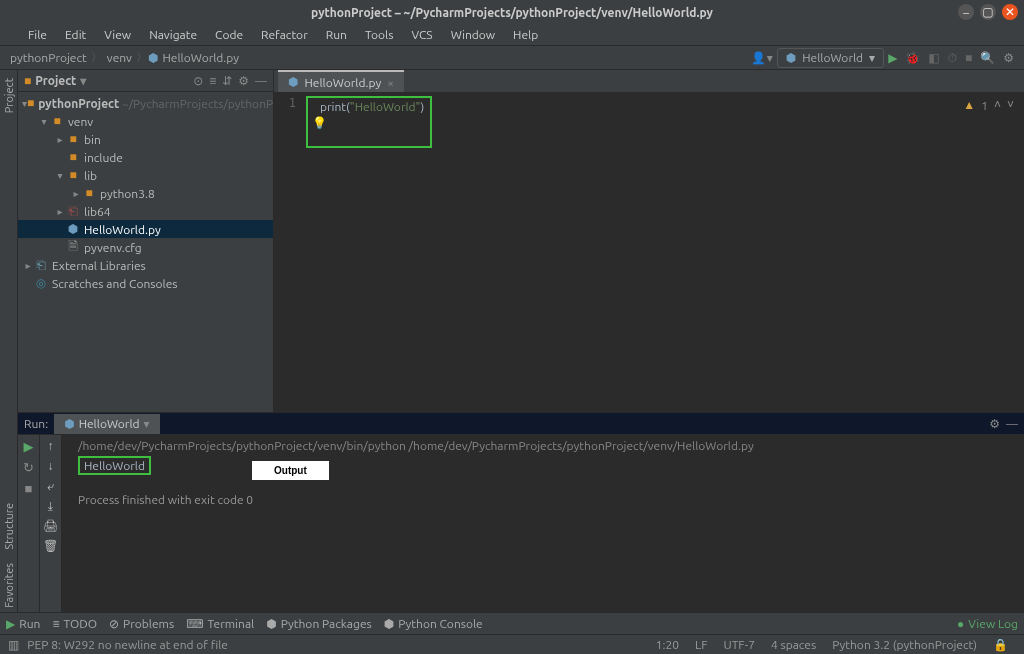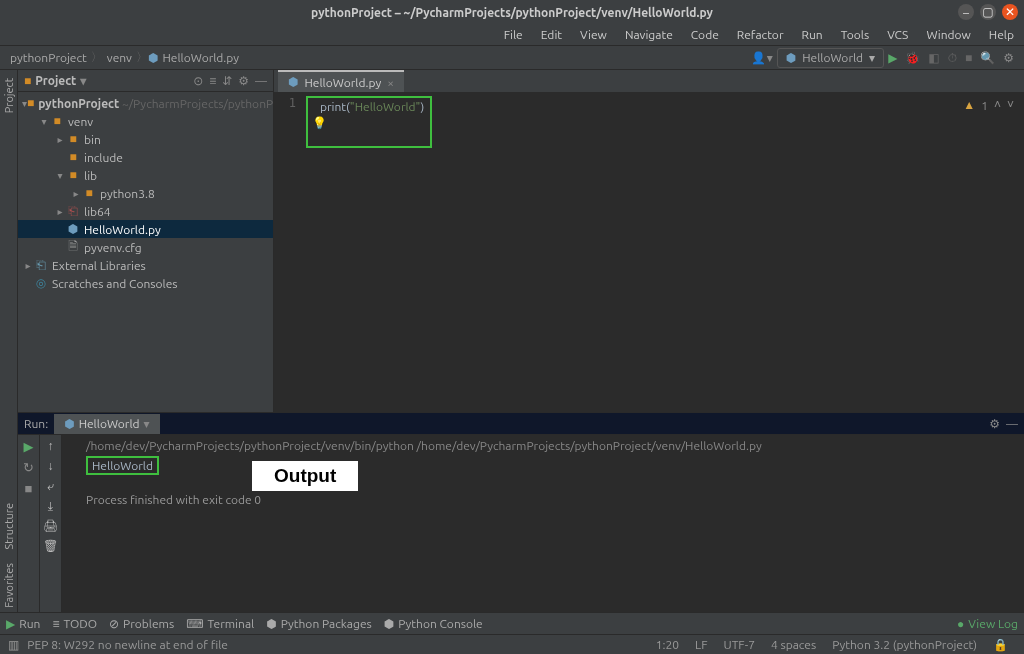--- a/index.html
+++ b/index.html
@@ -3,21 +3,21 @@
 <meta charset="utf-8">
 <style>
   * { margin: 0; padding: 0; box-sizing: border-box; font-family: "Segoe UI", "Ubuntu", sans-serif; font-size: 12px; }
   body { background: #2b2b2b; color: #bbb; width: 1024px; height: 654px; overflow: hidden; display: flex; flex-direction: column; }
   .titlebar { background: #3c3f41; height: 24px; display: flex; align-items: center; justify-content: center; position: relative; text-align: right; }
   .titlebar .title { color: #ccc; font-weight: bold; font-size: 12px; }
   .titlebar .winbtns { position: absolute; right: 6px; display: flex; gap: 6px; align-items: center; }
   .winbtn { width: 16px; height: 16px; border-radius: 50%; display: flex; align-items: center; justify-content: center; color: #ddd; font-size: 12px; }
   .winbtn.close { background: #e95420; color: #fff; }
   .winbtn.min, .winbtn.max { background: #555; }
-  .menubar { background: #3c3f41; height: 22px; display: flex; align-items: center; padding: 0 2px; gap: 2px; border-bottom: 1px solid #2a2a2a; justify-content: flex-end; }
+  .menubar { background: #3c3f41; height: 22px; display: flex; align-items: center; padding: 0 20px; gap: 2px; border-bottom: 1px solid #2a2a2a; }
   .menubar .menuitem { padding: 2px 8px; color: #ccc; cursor: default; }
   .navbar { background: #3c3f41; height: 24px; display: flex; align-items: center; padding: 0 6px; border-bottom: 1px solid #2a2a2a; }
   .navbar .crumb { color: #aaa; padding: 0 4px; }
   .navbar .sep { color: #666; }
   .navbar .spacer { flex: 1; }
   .navbar .runcfg { background: #3c3f41; border: 1px solid #555; border-radius: 3px; padding: 2px 8px; display: flex; align-items: center; gap: 6px; color: #aaa; }
   .navbar .iconbtn { padding: 0 4px; color: #888; }
   .runicon.play { color: #59a869; }
   .runicon.bug { color: #59a869; }
   .body { flex: 1; display: flex; min-height: 0; }
@@ -51,24 +51,24 @@
   .runpanel { height: 200px; border-top: 1px solid #2a2a2a; background: #2b2b2b; display: flex; flex-direction: column; }
   .runpanel .rhead { height: 22px; background: #0f172a; display: flex; align-items: center; padding: 0 6px; gap: 6px; border-bottom: 1px solid #2a2a2a; }
   .rhead .rtitle { color: #aaa; }
   .rhead .rtab { background: #4e5254; padding: 3px 10px; color: #ccc; display: flex; gap: 4px; }
   .rhead .spacer { flex: 1; }
   .rbody { flex: 1; display: flex; min-height: 0; }
   .rgutter { width: 22px; background: #3c3f41; display: flex; flex-direction: column; align-items: center; gap: 6px; padding-top: 4px; border-right: 1px solid #2a2a2a; }
   .rgutter .ricon2 { color: #888; font-size: 13px; }
   .rgutter .play2 { color: #59a869; }
   .rgutter2 { width: 22px; background: #3c3f41; display: flex; flex-direction: column; align-items: center; gap: 6px; padding-top: 4px; border-right: 1px solid #2a2a2a; }
-  .rtext { flex: 1; padding: 4px 24px; font-family: monospace; font-size: 12px; color: #999; overflow: auto; position: relative; }
+  .rtext { flex: 1; padding: 4px 16px; font-family: monospace; font-size: 12px; color: #999; overflow: auto; position: relative; }
   .rtext .cmd { color: #888; }
   .rtext .outbox { border: 2px solid #3fbf3f; display: inline-block; padding: 1px 4px; margin-top: 4px; color: #a9b7c6; }
-  .rtext .annot { position: absolute; left: 190px; top: 26px; background: #fff; color: #000; font-weight: bold; font-family: sans-serif; padding: 4px 22px; font-size: 19px; }
+  .rtext .annot { position: absolute; left: 190px; top: 26px; background: #fff; color: #000; font-weight: bold; font-family: sans-serif; padding: 4px 22px; font-size: 10px; }
   .bottombar { height: 22px; background: #3c3f41; border-top: 1px solid #2a2a2a; display: flex; align-items: center; padding: 0 6px; gap: 12px; }
   .bottombar .bitem { display: flex; align-items: center; gap: 4px; color: #aaa; font-size: 11px; }
   .bottombar .bitem .play { color: #59a869; }
   .bottombar .spacer { flex: 1; }
   .bottombar .evlog { color: #59a869; display: flex; align-items: center; gap: 4px; }
   .statusbar { height: 20px; background: #3c3f41; display: flex; align-items: center; padding: 0 8px; color: #999; font-size: 11px; border-top: 1px solid #2a2a2a; }
   .statusbar .spacer { flex: 1; }
   .statusbar .sitem { padding: 0 8px; }
 </style>
 </head>

